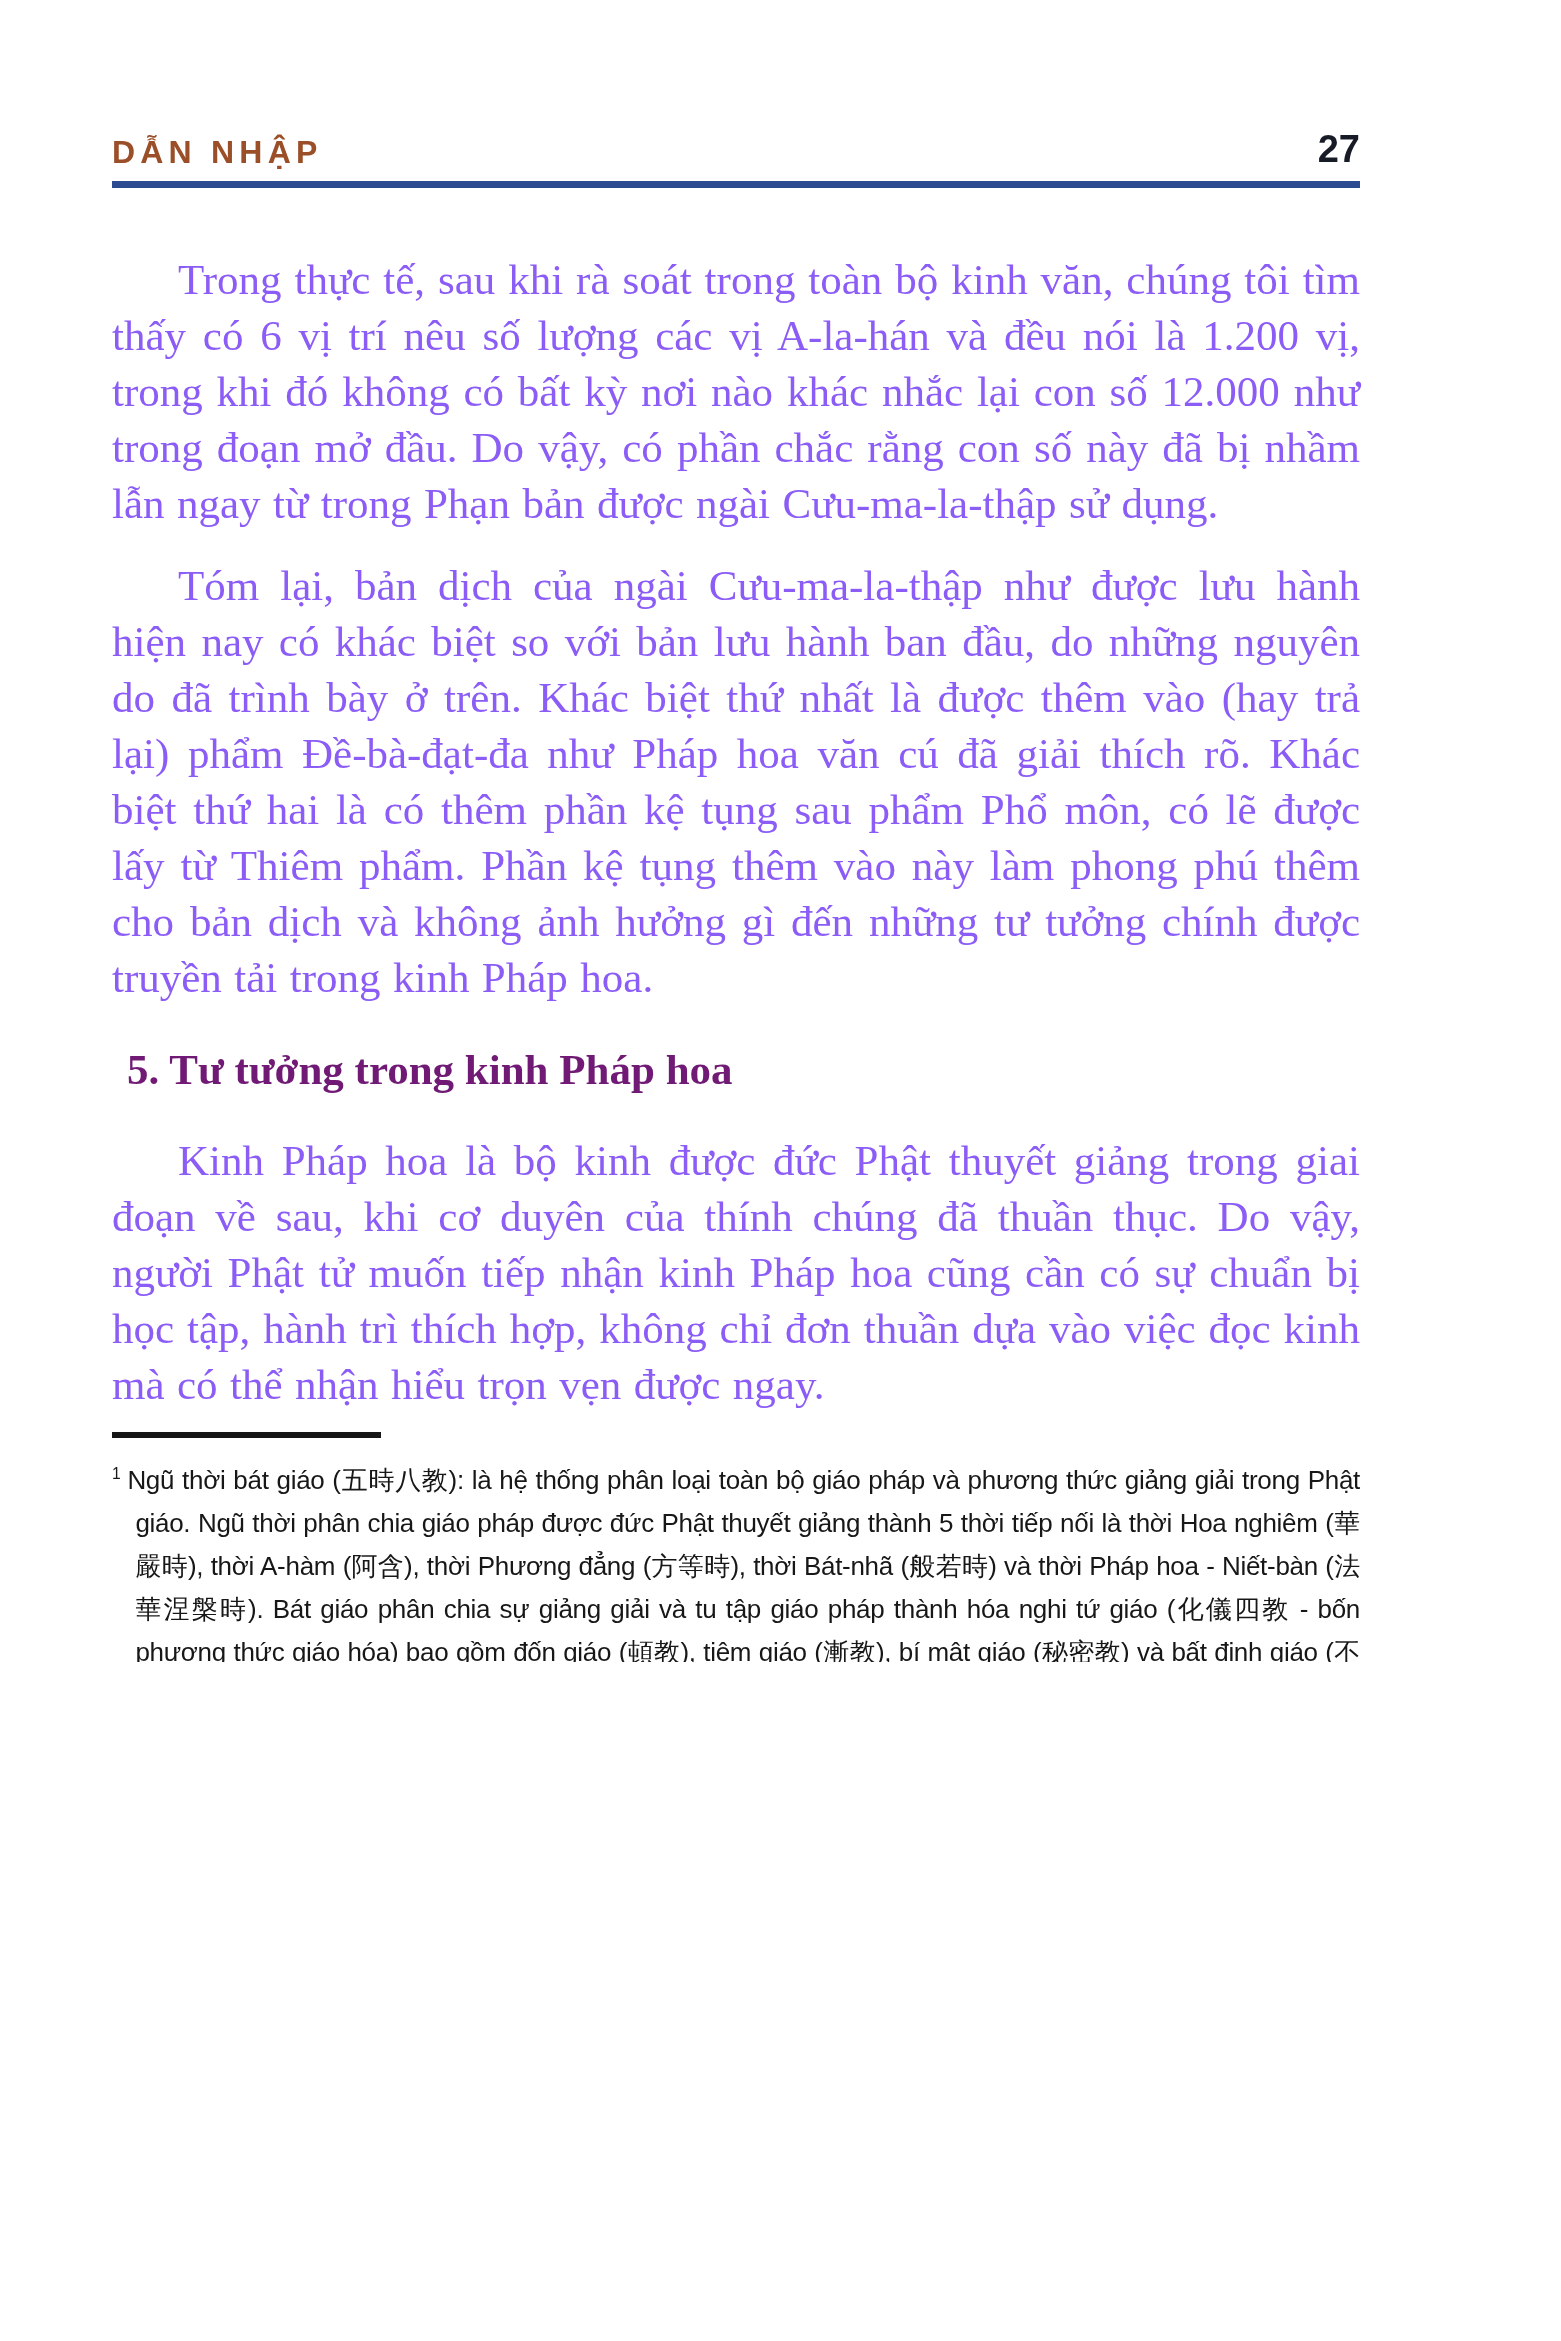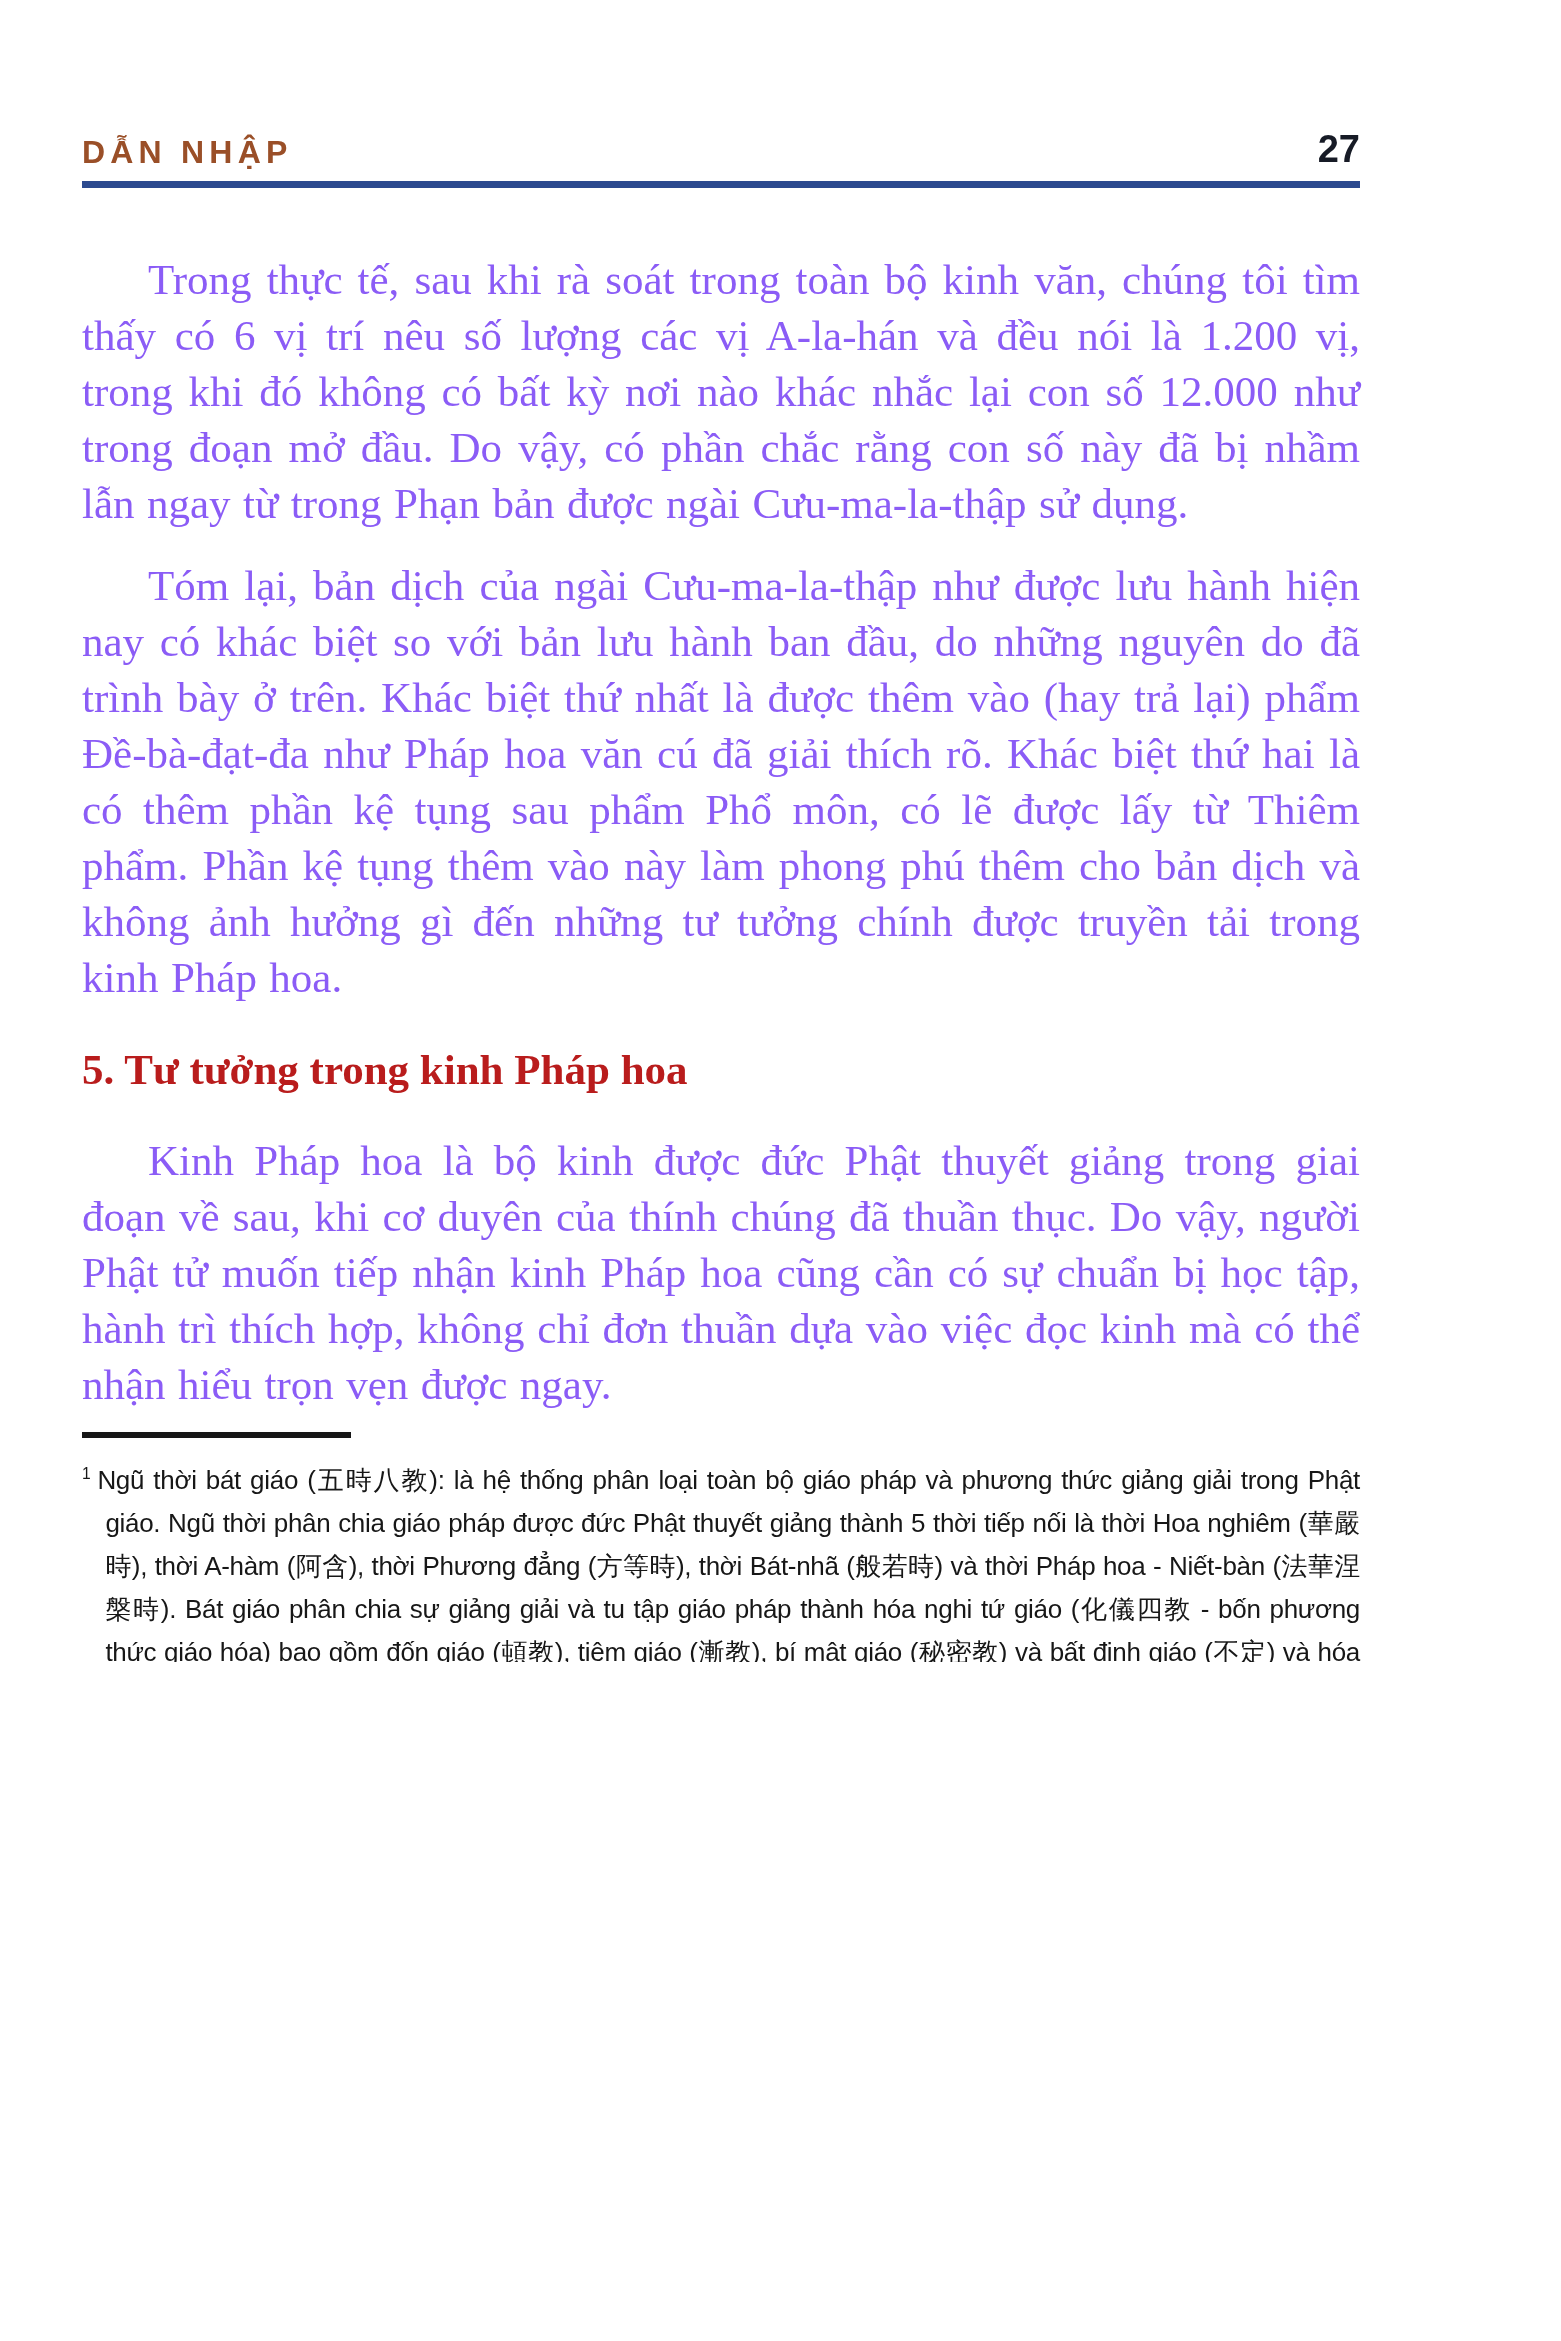--- a/index.html
+++ b/index.html
@@ -6,21 +6,21 @@
     margin: 0;
     padding: 0;
     background: #ffffff;
   }
   .page {
     position: relative;
     width: 1561px;
     height: 1662px;
     background: #ffffff;
     box-sizing: border-box;
-    padding: 128px 201px 0 82px;
+    padding: 128px 201px 0 112px;
     overflow: hidden;
     font-family: "Liberation Serif", serif;
   }
   .running-header {
     display: flex;
     justify-content: space-between;
     align-items: flex-end;
   }
   .header-title {
     font-family: "Liberation Sans", sans-serif;
@@ -58,22 +58,22 @@
   .sup {
     vertical-align: super;
     font-size: 58%;
     line-height: 0;
   }
   .section-heading {
     font-family: "Liberation Serif", serif;
     font-weight: 700;
     font-size: 43px;
     line-height: 56px;
-    color: #b91c1c;
-    margin: 36px 0 35px 0;
+    color: #701a75;
+    margin: 36px 0 35px 15px;
   }
   .footnote-separator {
     width: 269px;
     height: 5.2px;
     background: #161616;
     margin: -7px 0 21px 0;
   }
   .footnote {
     font-family: Liberation Sans, sans-serif;
     font-size: 26px;

